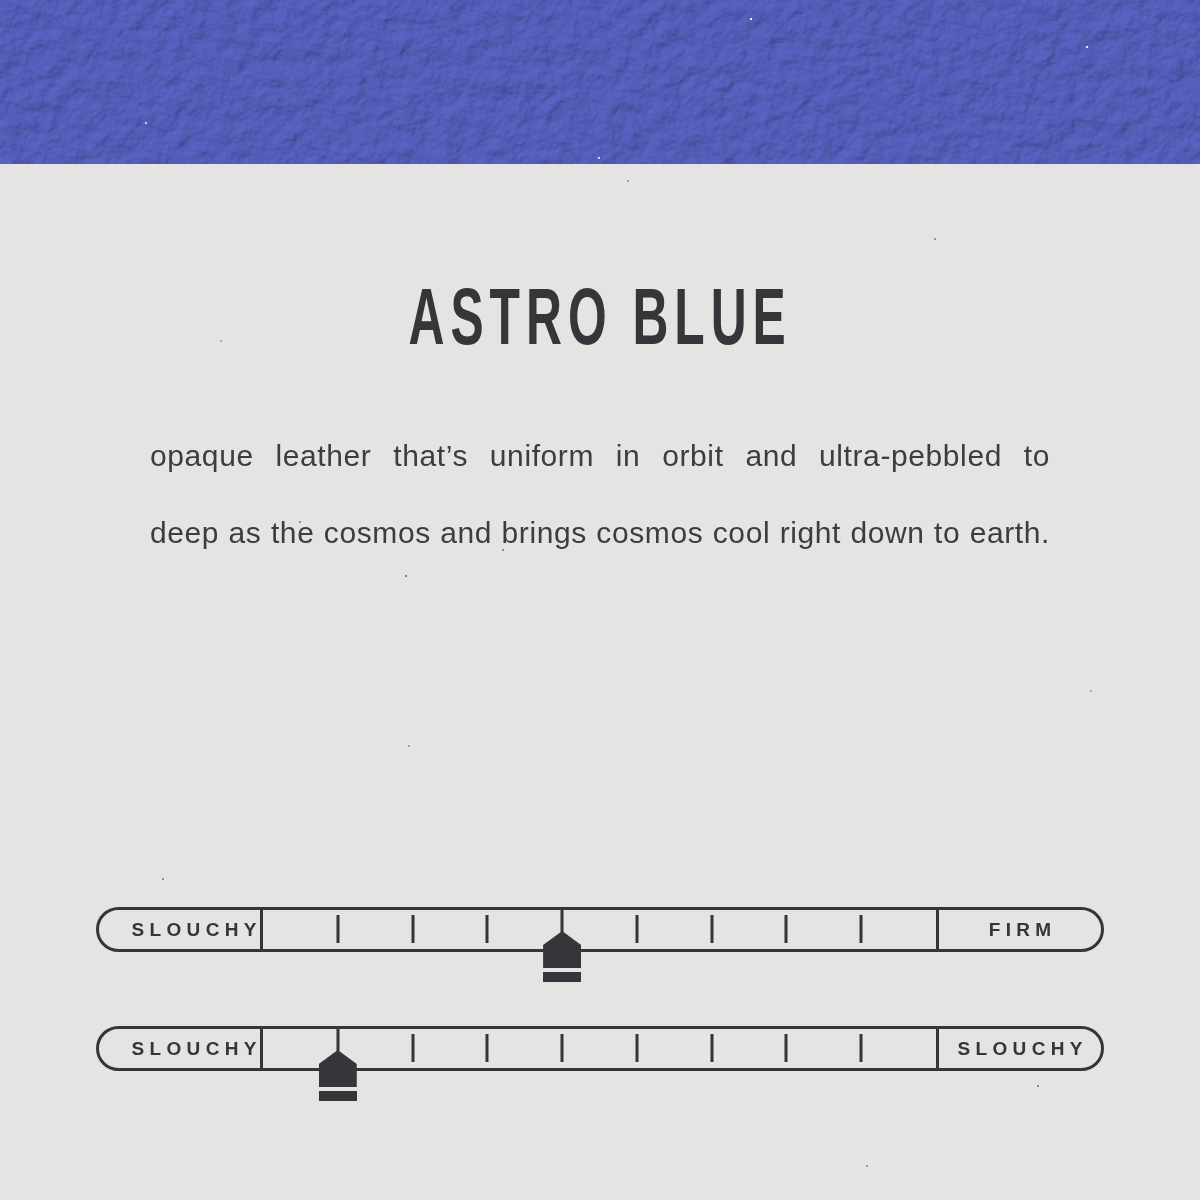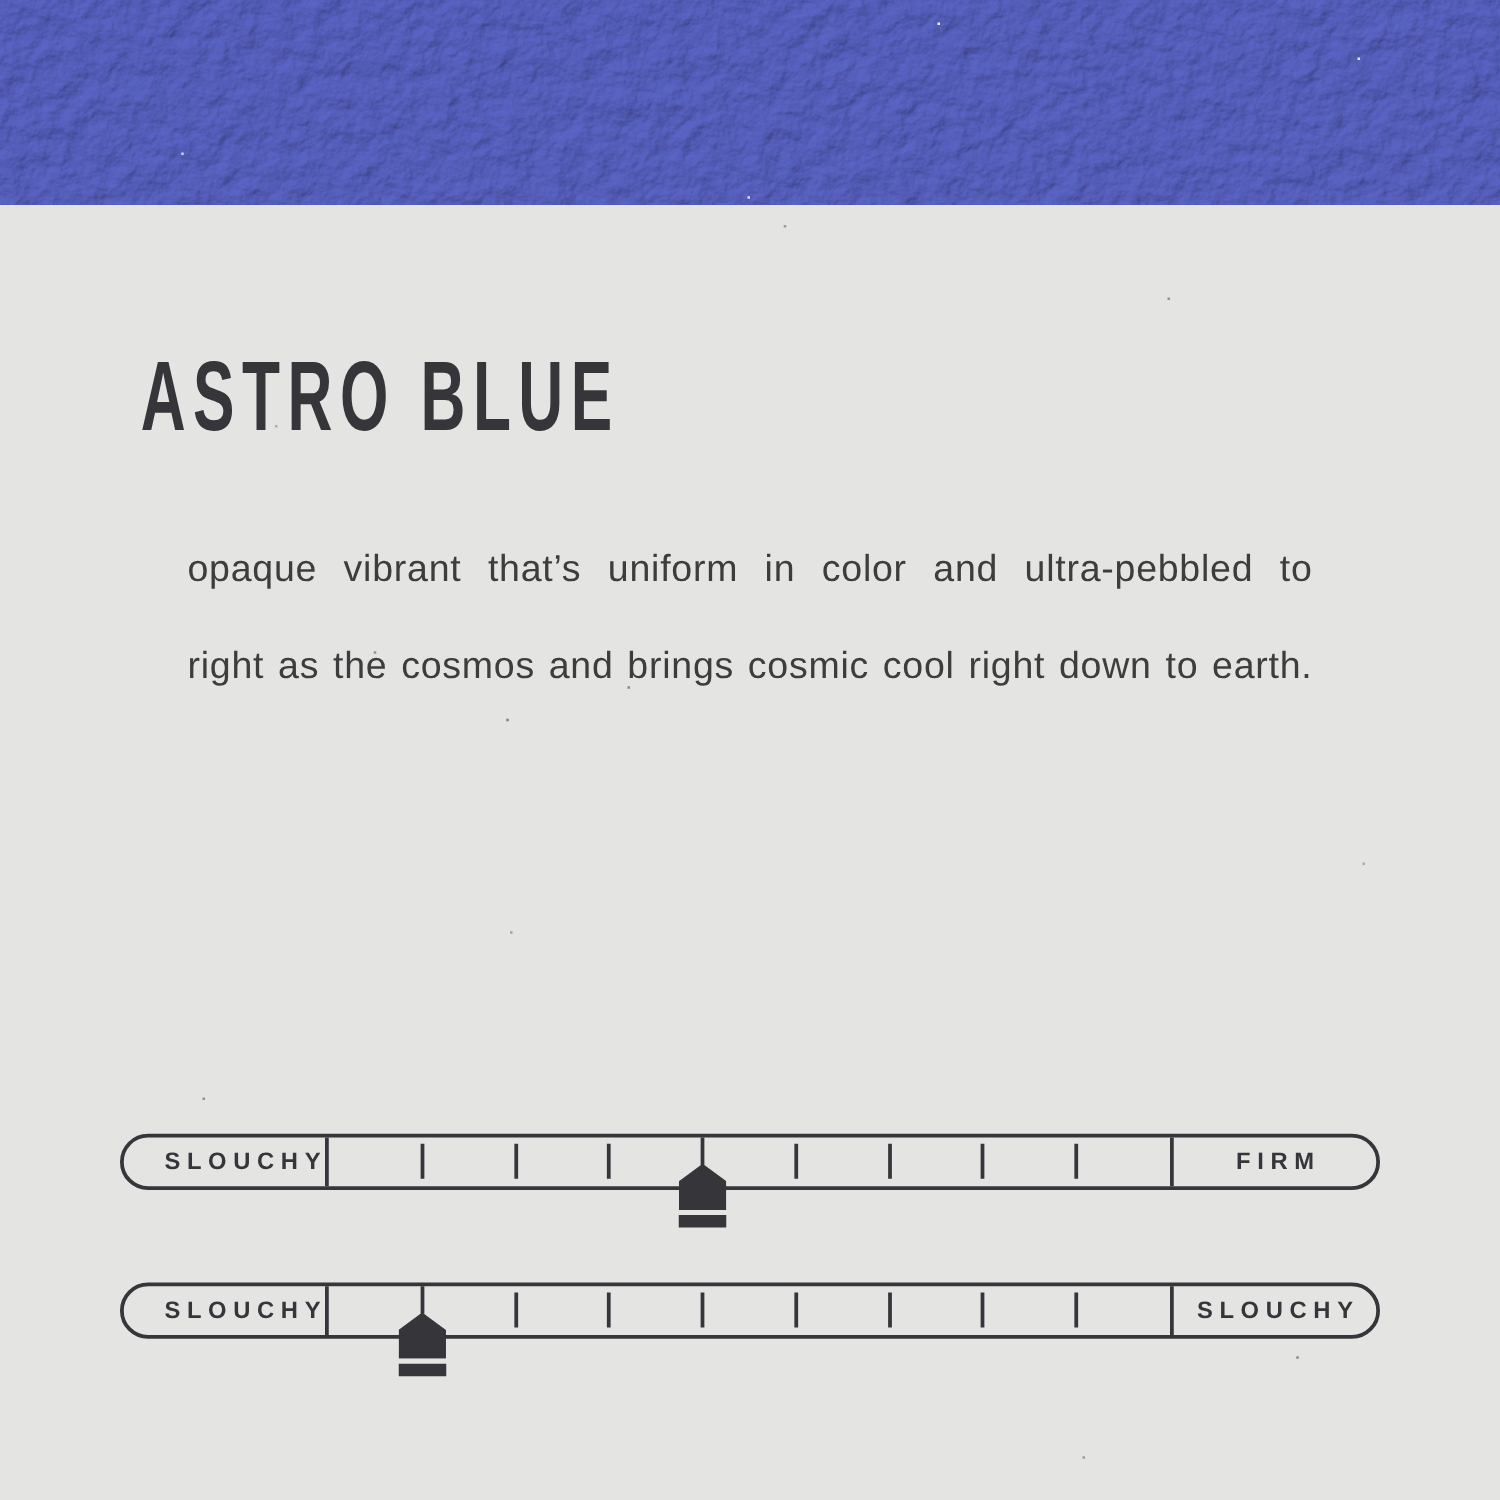--- a/index.html
+++ b/index.html
@@ -14,21 +14,21 @@
   
   .leather-band{
     position:absolute;left:0;top:0;width:1200px;height:164px;
     background:var(--leather-blue,#434b9e);
   }
   .leather-band svg{display:block;width:1200px;height:164px;}
 
   
   .title-wrap{
     position:absolute;left:0;top:277px;width:1200px;
-    text-align:left;line-height:80px;height:80px;
+    text-align:center;line-height:80px;height:80px;
   }
   .title-text{
     display:inline-block;
     font-size:79px;font-weight:800;
     letter-spacing:0.12em;
     color:var(--ink,#35353a);
     transform:scaleX(0.63);
     transform-origin:50% 50%;
     white-space:nowrap;
   }
@@ -145,22 +145,22 @@
       </defs>
       <rect width="1200" height="164" fill="#434b9e" filter="url(#leatherF)"></rect>
     </svg>
   </div>
 
   <div class="title-wrap">
     <span class="title-text">ASTRO BLUE</span>
   </div>
 
   <div class="desc">
-    <div class="desc-line">opaque vibrant that’s uniform in color and ultra-pebbled to</div>
-    <div class="desc-line">right as the cosmos and brings cosmic cool right down to earth.</div>
+    <div class="desc-line">opaque leather that’s uniform in orbit and ultra-pebbled to</div>
+    <div class="desc-line">deep as the cosmos and brings cosmos cool right down to earth.</div>
   </div>
 
   <div class="slider slider-1">
     <div class="cap-section cap-left">
       <span class="cap-label">SLOUCHY</span>
     </div>
     <div class="divider divider-left"></div>
     <div class="lane">
       <div class="marker" style="left: 44.4444%;">
         <div class="stem"></div>

